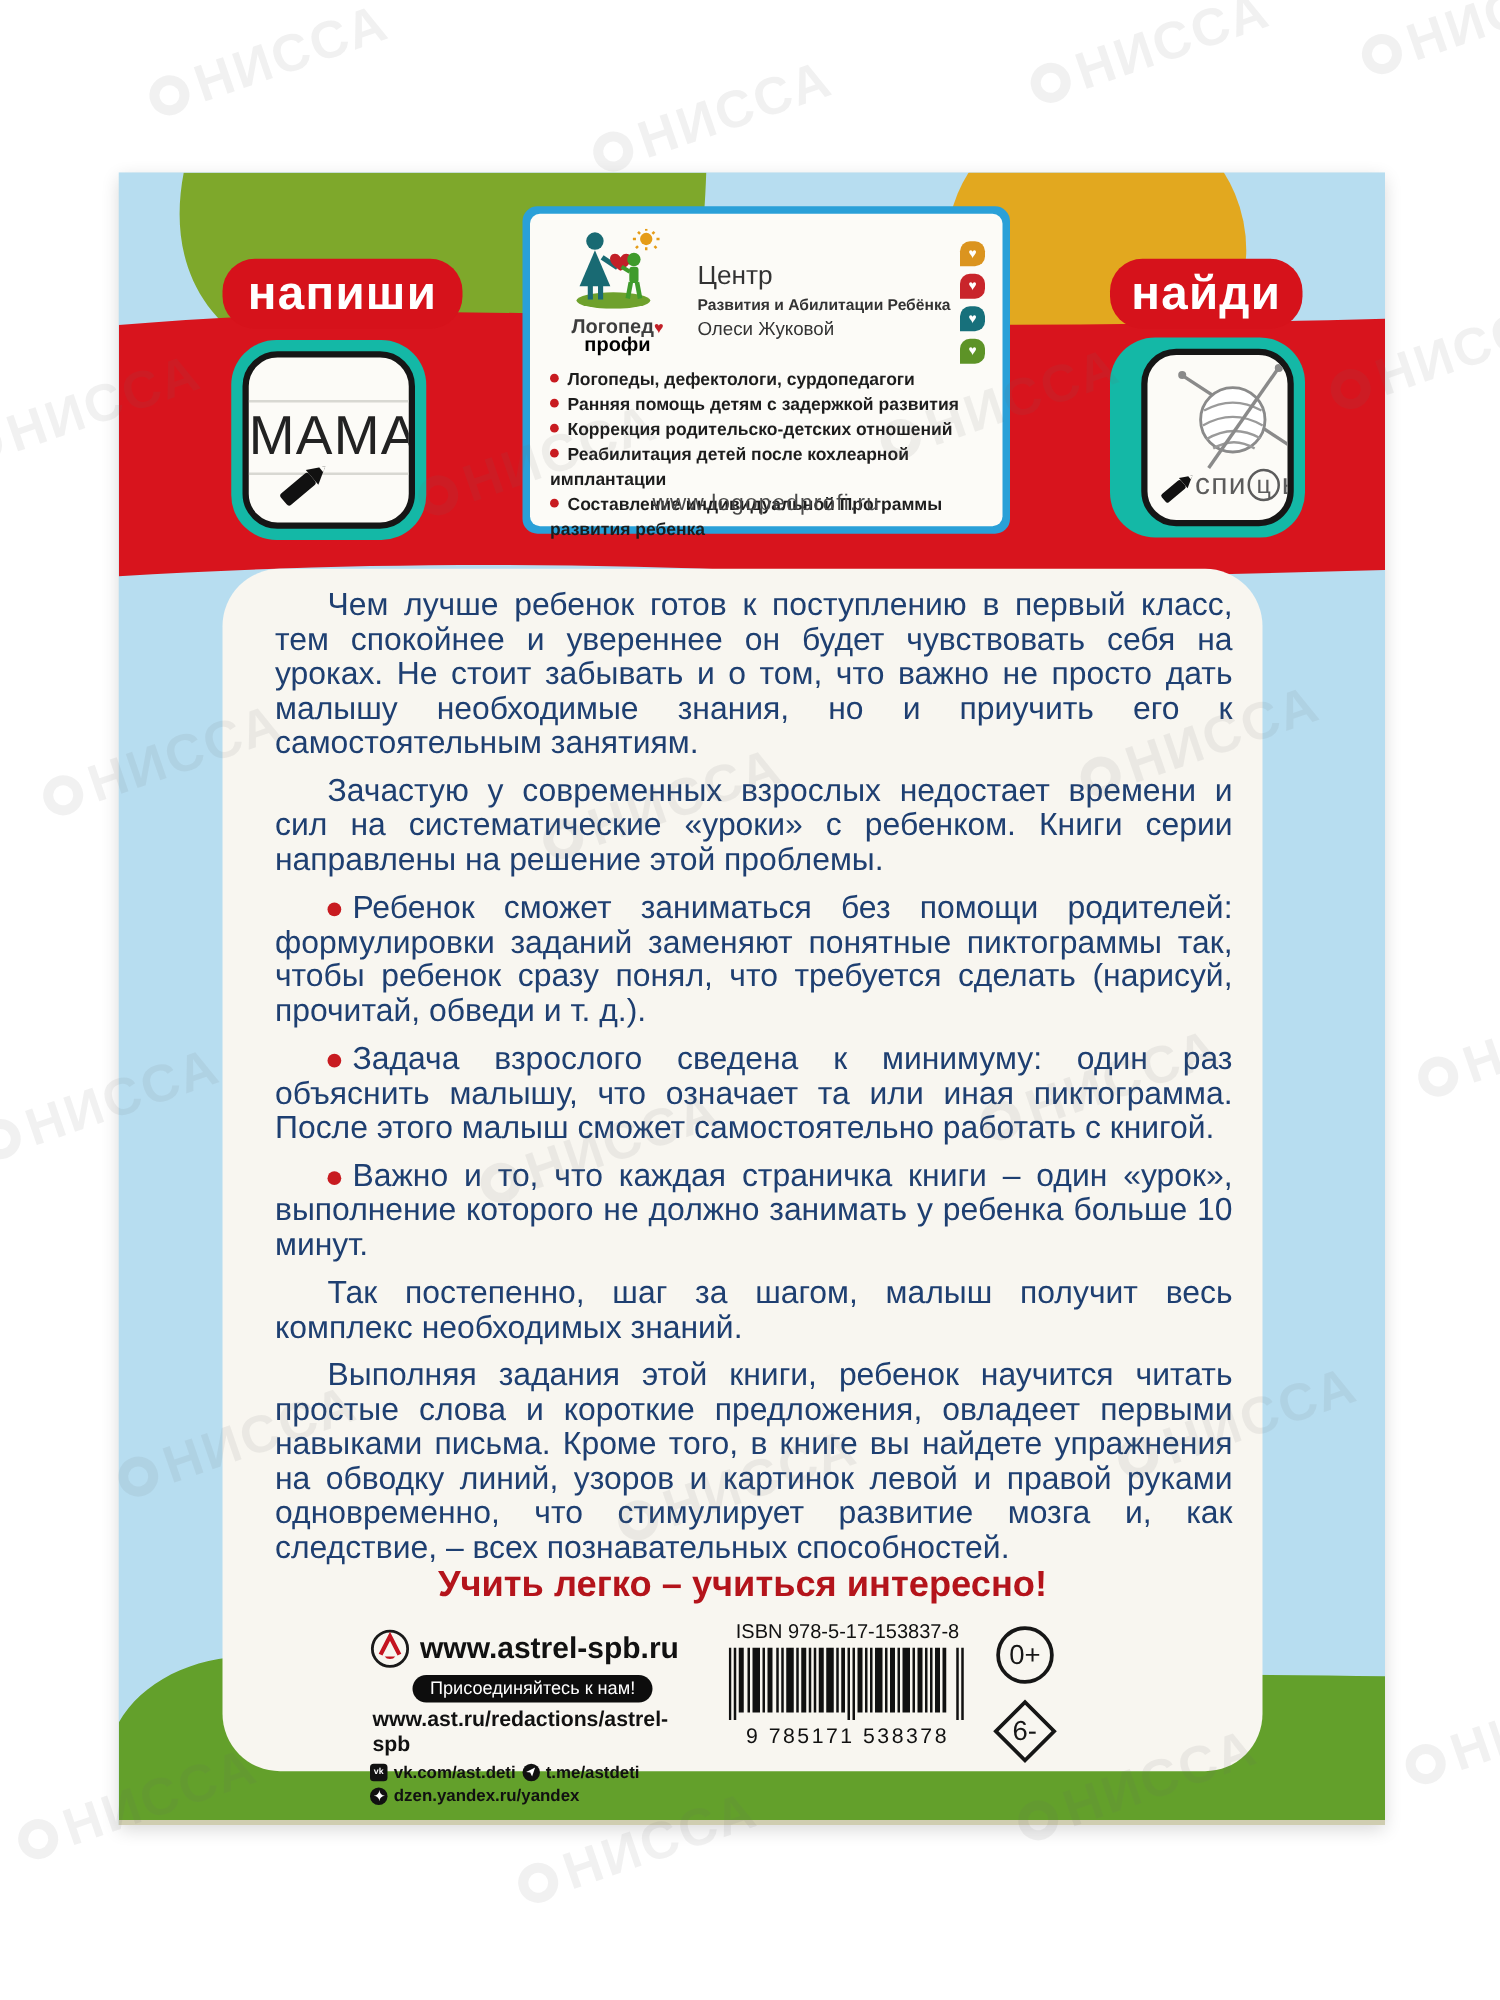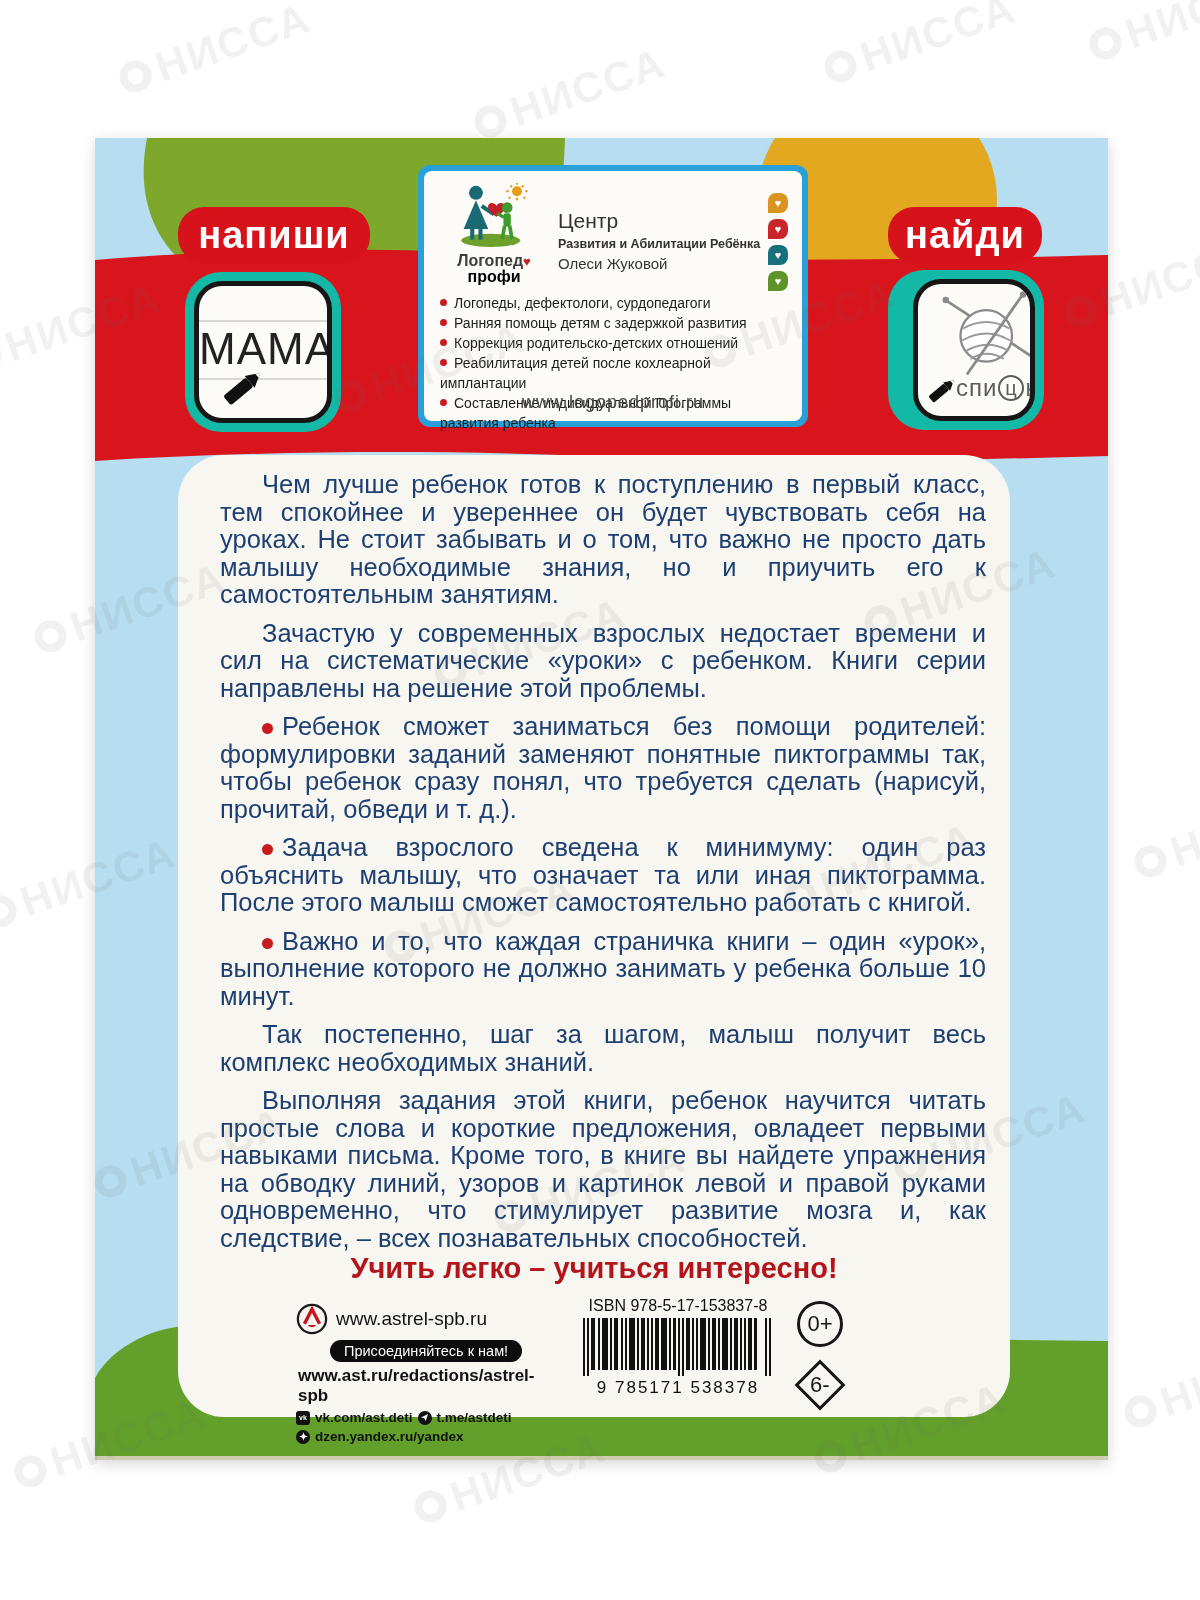--- a/index.html
+++ b/index.html
@@ -46,40 +46,40 @@
   .logo-text{font-size:16px;font-weight:bold;color:#3d3d3d;line-height:15px;margin-top:2px;}
   .logo-text .heart{color:#c22028;font-size:13px;}
   .logo-text .profi{color:#000000;}
   .center-block{position:absolute;left:118px;top:28px;}
   .c-title{font-size:21px;color:#333;}
   .c-sub{font-size:12.5px;font-weight:bold;color:#333;margin-top:4px;}
   .c-author{font-size:15px;color:#333;margin-top:4px;}
   .petals{position:absolute;right:2px;top:12px;display:flex;flex-direction:column;gap:6px;}
   .petal{width:20px;height:20px;border-radius:8px 8px 8px 0;color:#fff;display:flex;align-items:center;
          justify-content:center;font-size:11px;}
-  .card-bullets{margin-top:4px;}
+  .card-bullets{margin-top:4px;font-weight:bold;}
   .cb{font-size:14px;color:#1d1d1d;line-height:20px;}
   .dot{display:inline-block;width:11px;height:11px;border-radius:50%;background:#c81b20;
        margin-right:9px;vertical-align:1px;}
   .dot.small{width:7px;height:7px;margin-right:7px;vertical-align:2px;}
   .card-url{position:absolute;left:0;right:0;bottom:8px;text-align:center;font-size:18px;color:#4a4a4a;
             letter-spacing:1px;}
 
   
   .panel{position:absolute;left:83px;top:317px;width:832px;height:962px;background:#f8f6f0;
          border-radius:46px;}
   .body-text{position:absolute;left:42px;top:16px;width:766px;}
   .body-text p{margin:0 0 11px;text-indent:42px;text-align:justify;font-size:25.5px;line-height:27.5px;
                color:#1e3f71;}
   .slogan{position:absolute;left:0;right:0;top:797px;text-align:center;font-size:29px;font-weight:bold;
           color:#b4141b;}
   
   .pub{position:absolute;left:118px;top:848px;width:260px;color:#111;}
   .pub-row1{display:flex;align-items:center;gap:8px;}
-  .pub-site{font-size:19px;font-weight:normal;text-align:right;}
+  .pub-site{font-size:24px;font-weight:bold;text-align:right;}
   .join-bar{display:inline-block;background:#0d0d0d;color:#fff;font-size:14.5px;padding:3px 14px;
             margin:5px 0 4px 34px;border-radius:11px;}
   .pub-url{font-size:17px;font-weight:bold;margin-left:2px;}
   .soc-row{display:flex;align-items:center;gap:5px;font-size:13.5px;font-weight:bold;margin-top:4px;}
   .si{width:14px;height:14px;background:#111;color:#fff;display:inline-flex;align-items:center;
       justify-content:center;flex:0 0 auto;}
   .si.sq{border-radius:3px;font-size:7px;font-weight:bold;}
   .si.ci{border-radius:50%;}
   .si svg{width:9px;height:9px;}
   .bc{position:absolute;left:400px;top:842px;width:200px;text-align:center;}

